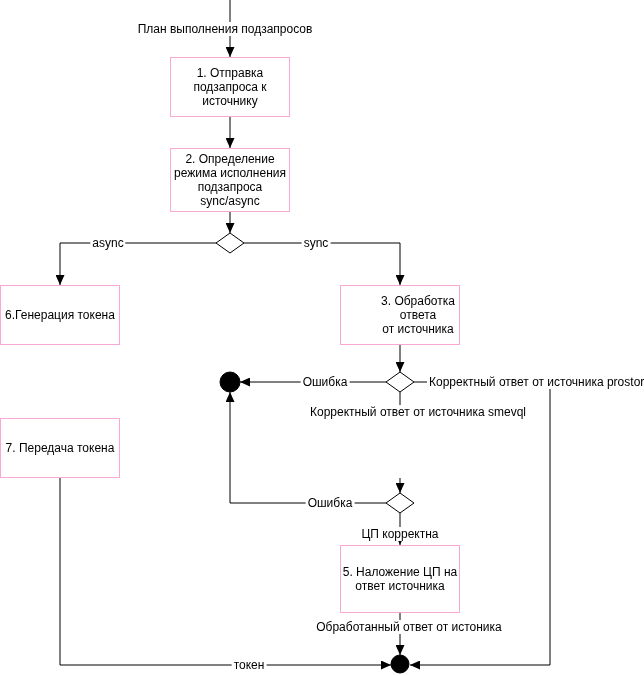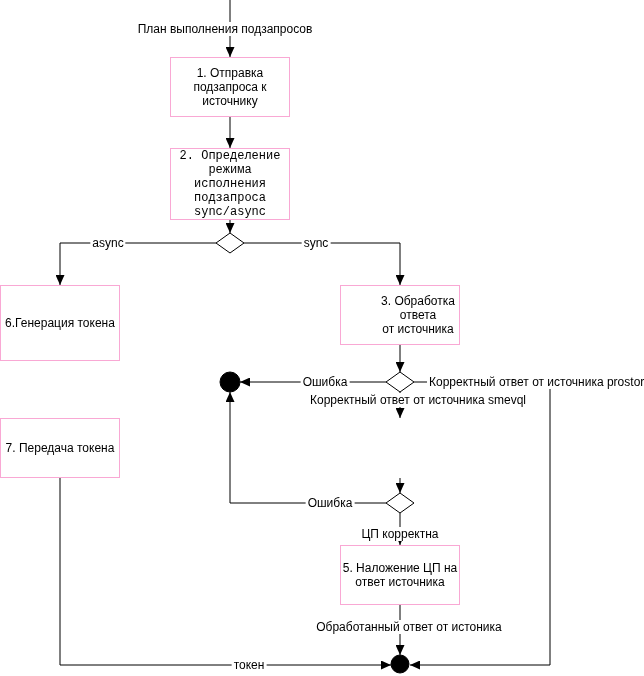--- a/index.html
+++ b/index.html
@@ -74,50 +74,50 @@
     <circle cx="230" cy="382" r="10" fill="#000000" stroke="#000000"></circle>
     <circle cx="400" cy="664" r="9" fill="#000000" stroke="#000000"></circle>
   </svg>
 
   <div class="node" style="left:170px; top:57px; width:120px; height:60px;">
     <span class="txt">1. Отправка
 подзапроса к
 источнику</span>
   </div>
 
-  <div class="node" style="left:170px; top:148px; width:120px; height:72px;font-family:Liberation Mono, monospace;">
+  <div class="node" style="left:170px; top:148px; width:120px; height:64px;">
     <span class="txt">2. Определение
 режима исполнения
 подзапроса
 sync/async</span>
   </div>
 
   <div class="node" style="left:340px; top:285px; width:120px; height:60px;padding-left:36px;">
     <span class="txt">3. Обработка ответа
 от источника</span>
   </div>
 
 
-  <div class="node" style="left:340px; top:545px; width:120px; height:60px;">
+  <div class="node" style="left:340px; top:545px; width:120px; height:68px;">
     <span class="txt">5. Наложение ЦП на
 ответ источника</span>
   </div>
 
-  <div class="node" style="left:0px; top:285px; width:120px; height:76px;">
+  <div class="node" style="left:0px; top:285px; width:120px; height:60px;">
     <span class="txt">6.Генерация токена</span>
   </div>
 
   <div class="node" style="left:0px; top:418px; width:120px; height:60px;">
     <span class="txt">7. Передача токена</span>
   </div>
 
   <div class="elabel" style="left:225px; top:29px;">План выполнения подзапросов</div>
   <div class="elabel" style="left:108px; top:243px;">async</div>
   <div class="elabel" style="left:316px; top:243px;">sync</div>
   <div class="elabel" style="left:325px; top:382px;">Ошибка</div>
   <div class="elabel" style="left:540px; top:382px;">Корректный ответ от источника prostore</div>
-  <div class="elabel" style="left:418px; top:400px;">Корректный ответ от источника smevql</div>
+  <div class="elabel" style="left:418px; top:412px;">Корректный ответ от источника smevql</div>
   <div class="elabel" style="left:330px; top:503px;">Ошибка</div>
   <div class="elabel" style="left:400px; top:525px;margin-top:9px;">ЦП корректна</div>
   <div class="elabel" style="left:401px; top:627px;margin-left:8px;">Обработанный ответ от истоника</div>
   <div class="elabel" style="left:249px; top:665px;">токен</div>
 
 </div>
 
 </body></html>

